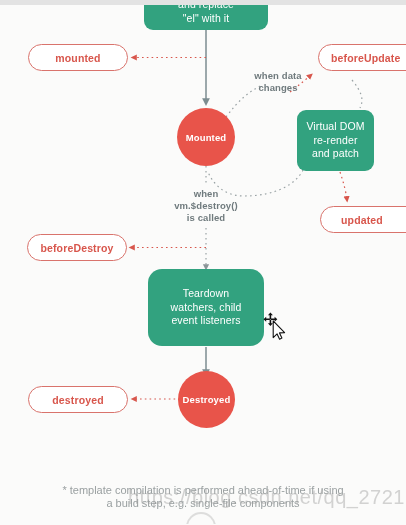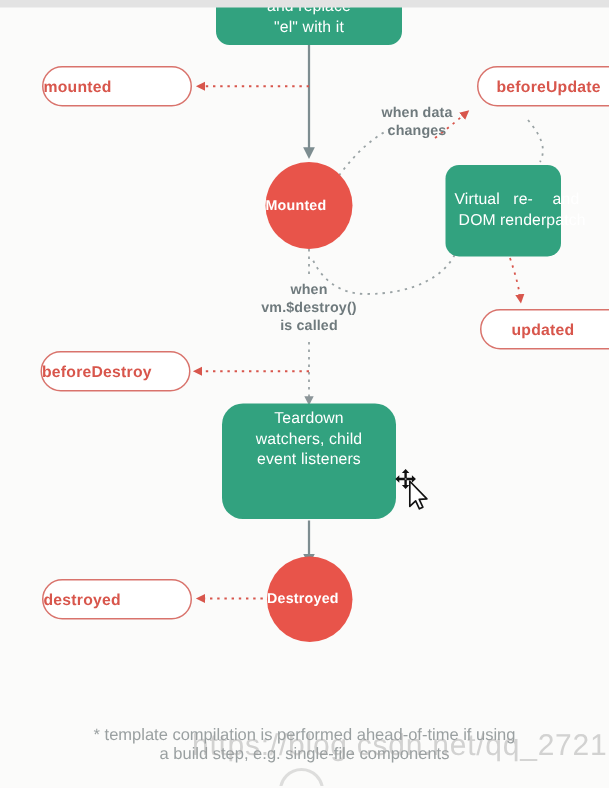--- a/index.html
+++ b/index.html
@@ -12,21 +12,21 @@
   }
   #stage{position:absolute;inset:0;width:406px;height:525px;overflow:hidden;background:#fbfbfa;}
 
   
   .top-strip{position:absolute;left:0;top:0;width:406px;height:5px;background:#e3e3e3;z-index:40;}
 
   
   #wires{position:absolute;left:0;top:0;width:406px;height:525px;z-index:1;}
 
   
-  .node{position:absolute;z-index:5;box-sizing:border-box;display:flex;align-items:center;text-align:center;}
+  .node{position:absolute;z-index:5;box-sizing:border-box;display:flex;align-items:center;justify-content:center;text-align:center;}
 
   
   .green-box{
     background:#32a27f;
     color:#ffffff;
     border-radius:9px;
     font-size:10.5px;
     line-height:13.5px;
     letter-spacing:.1px;
     font-weight:400;
@@ -171,21 +171,21 @@
   </div>
 
   <div class="node hook" style="left:318px;top:44px;width:118px;height:27px;justify-content:flex-start;padding-left:12px;">
     <span>beforeUpdate</span>
   </div>
 
   <div class="node circle" style="left:177px;top:108px;width:58px;height:58px;">
     <span>Mounted</span>
   </div>
 
-  <div class="node green-box" style="left:297px;top:110px;width:77px;height:61px;flex-direction:row;">
+  <div class="node green-box" style="left:297px;top:110px;width:77px;height:61px;flex-direction:column;">
     <div>Virtual DOM</div>
     <div>re-render</div>
     <div>and patch</div>
   </div>
 
   <div class="node hook" style="left:320px;top:206px;width:110px;height:27px;justify-content:flex-start;padding-left:20px;">
     <span>updated</span>
   </div>
 
   <div class="node hook" style="left:27px;top:234px;width:100px;height:27px;">

